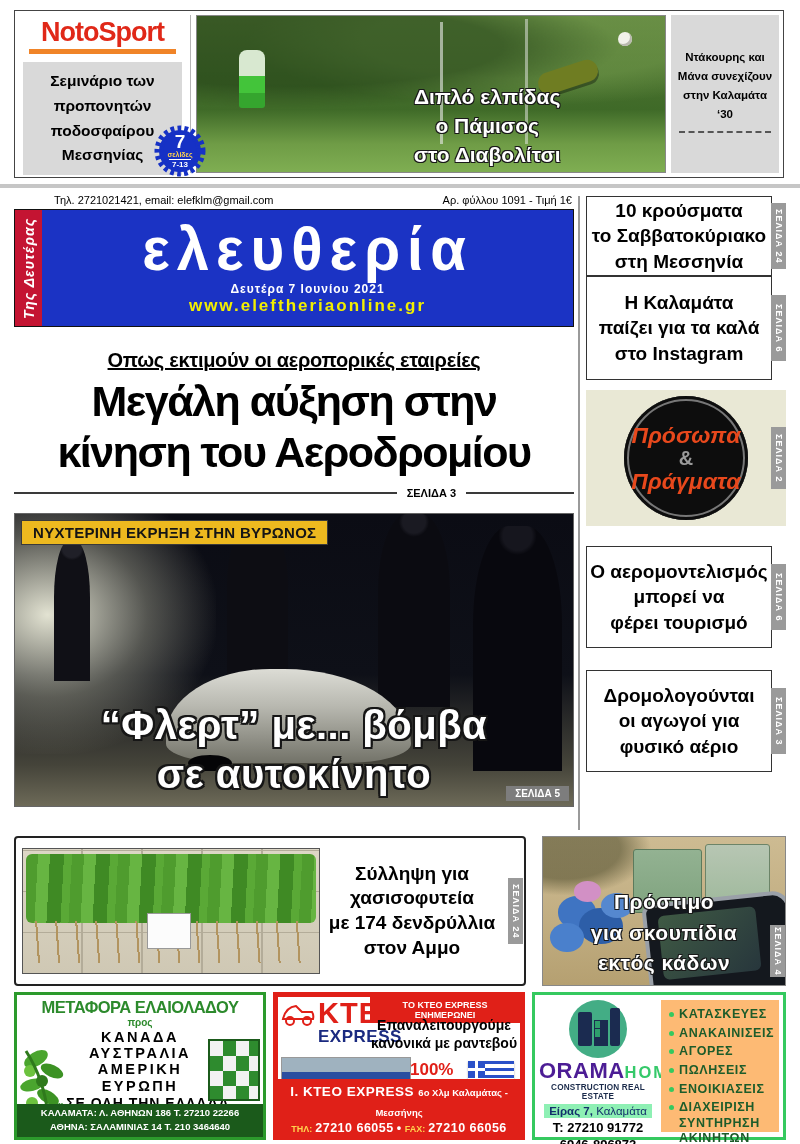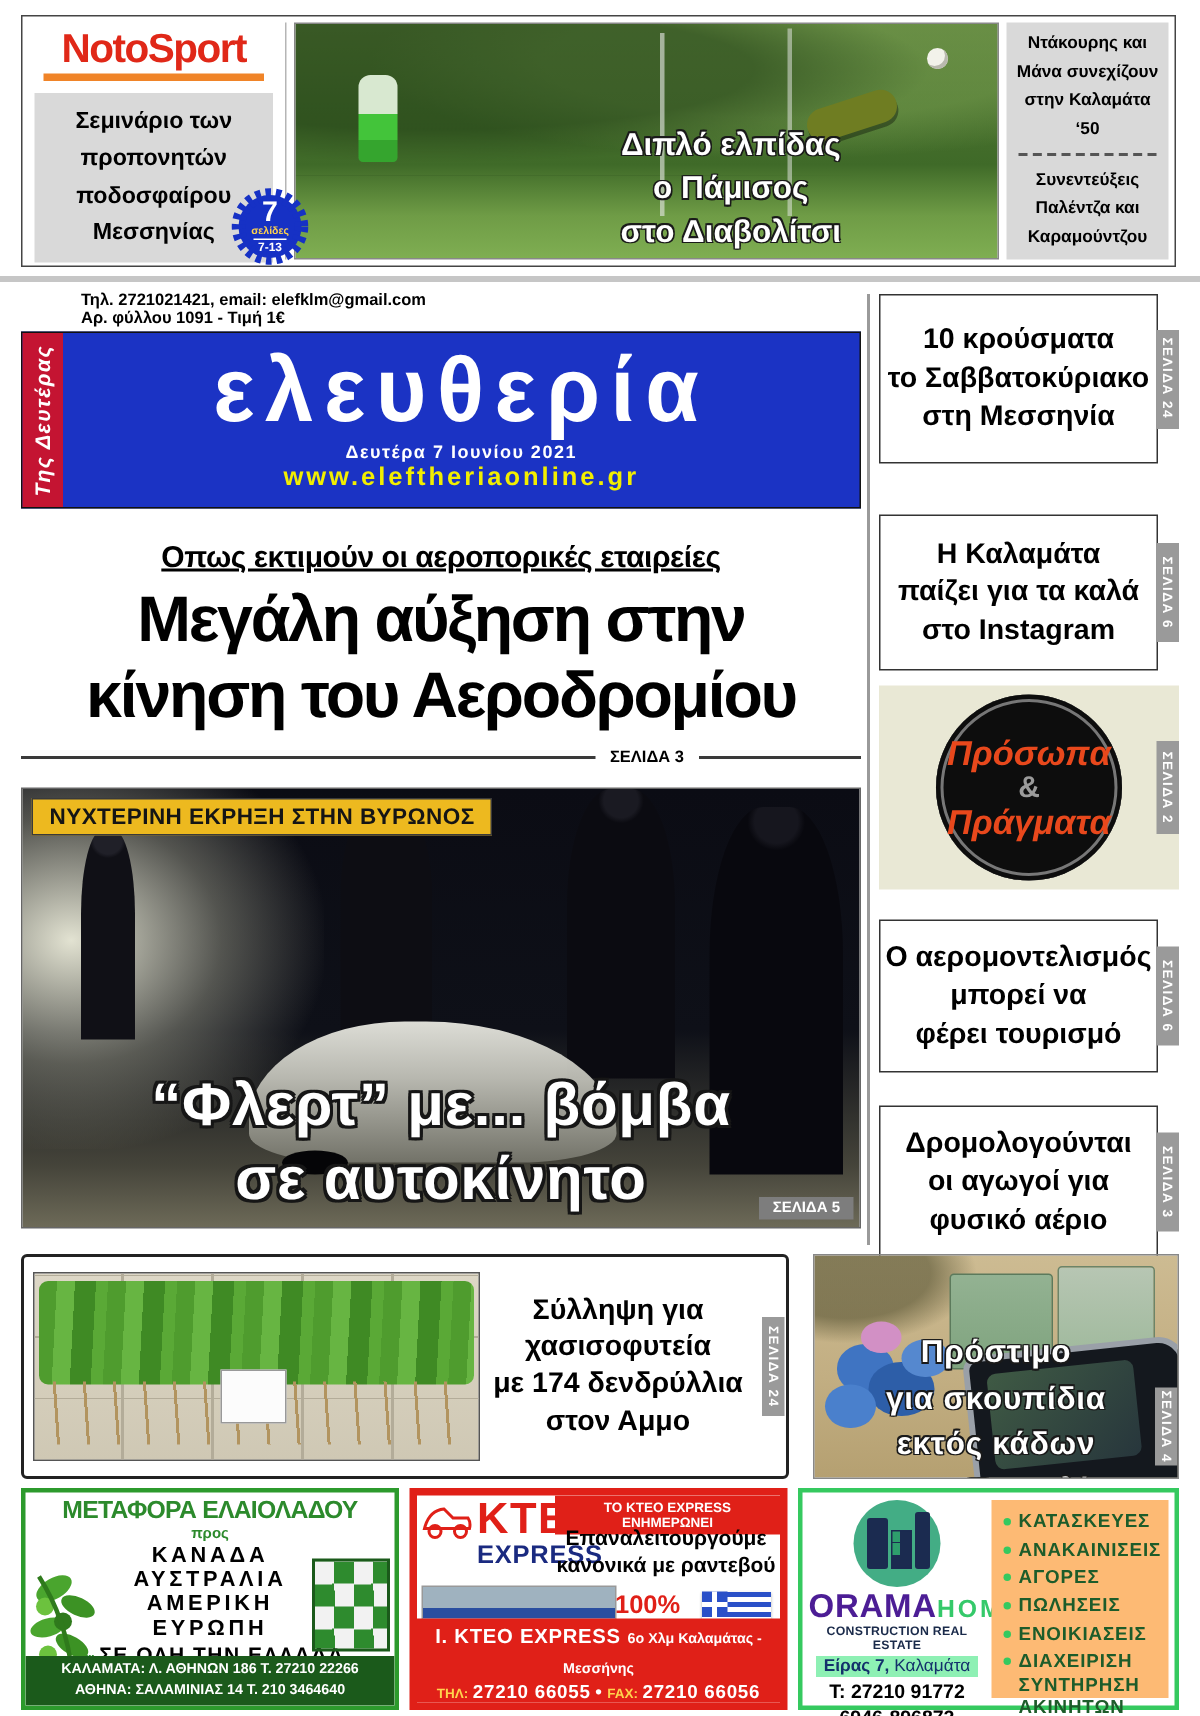--- a/index.html
+++ b/index.html
@@ -41,21 +41,21 @@
   .ph2-p1{position:absolute;left:14%;top:26%;width:18px;height:44px;background:linear-gradient(180deg,#3a6ac0 0 55%,#2a4a90 55%);border-radius:6px;}
   .ph2-p2{position:absolute;left:44%;top:14%;width:18px;height:48px;background:linear-gradient(180deg,#e8e8e8 0 60%,#c8c8c8 60%);border-radius:6px;}
   .ph2-p3{position:absolute;right:12%;top:24%;width:20px;height:50px;background:linear-gradient(180deg,#4a7ec8 0 50%,#89b4e0 50%);border-radius:6px;transform:rotate(14deg);}
   .ph2-cap{position:absolute;left:0;bottom:7%;width:100%;text-align:center;color:#fff;font-weight:bold;font-size:14.5px;line-height:1.35;}
 
   .strip-divider{position:absolute;left:0;top:184px;width:800px;height:4px;background:#c6c6c6;}
   .col-divider{position:absolute;left:578px;top:196px;width:2px;height:634px;background:#9a9a9a;}
 
   
   .left-col{position:absolute;left:14px;top:192px;width:560px;}
-  .m-info{display:flex;justify-content:space-between;font-size:11px;font-weight:bold;padding:2px 2px 3px 40px;flex-direction:column;}
+  .m-info{display:flex;justify-content:space-between;font-size:11px;font-weight:normal;padding:2px 2px 3px 40px;}
   .m-banner{position:relative;height:116px;background:#1b33c4;border:1px solid #111;
             display:flex;flex-direction:column;align-items:center;justify-content:center;}
   .m-strip{position:absolute;left:0;top:0;bottom:0;width:27px;background:#c41432;color:#fff;
            writing-mode:vertical-rl;transform:rotate(180deg);display:flex;align-items:center;justify-content:center;
            font-weight:bold;font-style:italic;font-size:14px;letter-spacing:1px;}
   .m-title{margin-left:27px;color:#fff;font-weight:bold;font-size:58px;line-height:1;letter-spacing:7px;
            transform:scaleY(1.05);}
   .m-date{margin-left:27px;color:#fff;font-weight:bold;font-size:12px;margin-top:4px;letter-spacing:1px;}
   .m-url{margin-left:27px;color:#f2ee00;font-weight:bold;font-size:17px;letter-spacing:2px;}
   .kicker{margin-top:22px;text-align:center;font-size:20px;font-weight:bold;text-decoration:underline;letter-spacing:-0.3px;}
@@ -86,21 +86,21 @@
           font-size:40px;line-height:1.22;letter-spacing:0.5px;}
   .np-tag{position:absolute;right:4px;bottom:5px;background:#7d7d7d;color:#fff;font-size:10px;font-weight:bold;padding:2px 9px;}
 
   
   .sidebar{position:absolute;left:586px;top:196px;width:200px;}
   .sb-box{position:relative;width:186px;border:1px solid #333;background:#fff;display:flex;align-items:center;
           justify-content:center;text-align:center;font-weight:bold;font-size:19px;line-height:1.35;box-sizing:border-box;}
   .ptab{position:absolute;width:15px;background:#9a9a9a;color:#fff;font-weight:bold;font-size:9px;
         writing-mode:vertical-rl;display:flex;align-items:center;justify-content:center;letter-spacing:1px;}
   .sb-box .ptab{right:-15px;top:50%;transform:translateY(-50%);height:66px;}
-  .sb1{height:113px;margin-bottom:34px;}
+  .sb1{height:80px;}
   .sb2{height:104px;margin-bottom:10px;}
   .feature{position:relative;width:200px;height:136px;background:#e9e8d5;display:flex;align-items:center;justify-content:center;margin-bottom:20px;}
   .f-circle{width:124px;height:124px;border-radius:50%;background:#0d0d0d;box-shadow:inset 0 0 0 3px #0d0d0d, inset 0 0 0 5px #777;
             display:flex;flex-direction:column;align-items:center;justify-content:center;line-height:1.05;}
   .f-l1,.f-l2{color:#e8481c;font-style:italic;font-weight:bold;font-size:23px;}
   .f-amp{color:#9a9a9a;font-weight:bold;font-size:20px;}
   .feature .ptab{right:0;top:50%;transform:translateY(-50%);height:62px;}
   .sb3{height:102px;margin-bottom:22px;}
   .sb4{height:102px;}
 
@@ -235,25 +235,22 @@
       <div class="ph1-ball"></div>
       <div class="ph1-keeper"></div>
       <div class="ph1-player"></div>
       <div class="ph1-cap ml outline1">Διπλό ελπίδας
 ο Πάμισος
 στο Διαβολίτσι</div>
     </div>
     <div class="gray-cell">
       <div class="ml">Ντάκουρης και
 Μάνα συνεχίζουν
-στην Καλαμάτα ‘50</div>
+στην Καλαμάτα ‘30</div>
       <div class="dash-div"></div>
-      <div class="ml">Συνεντεύξεις
-Παλέντζα και
-Καραμούντζου</div>
     </div>
   </div>
 
   <div class="strip-divider"></div>
   <div class="col-divider"></div>
 
   <div class="left-col">
     <div class="m-info">
       <span>Τηλ. 2721021421, email: elefklm@gmail.com</span>
       <span>Αρ. φύλλου 1091 - Τιμή 1€</span>

